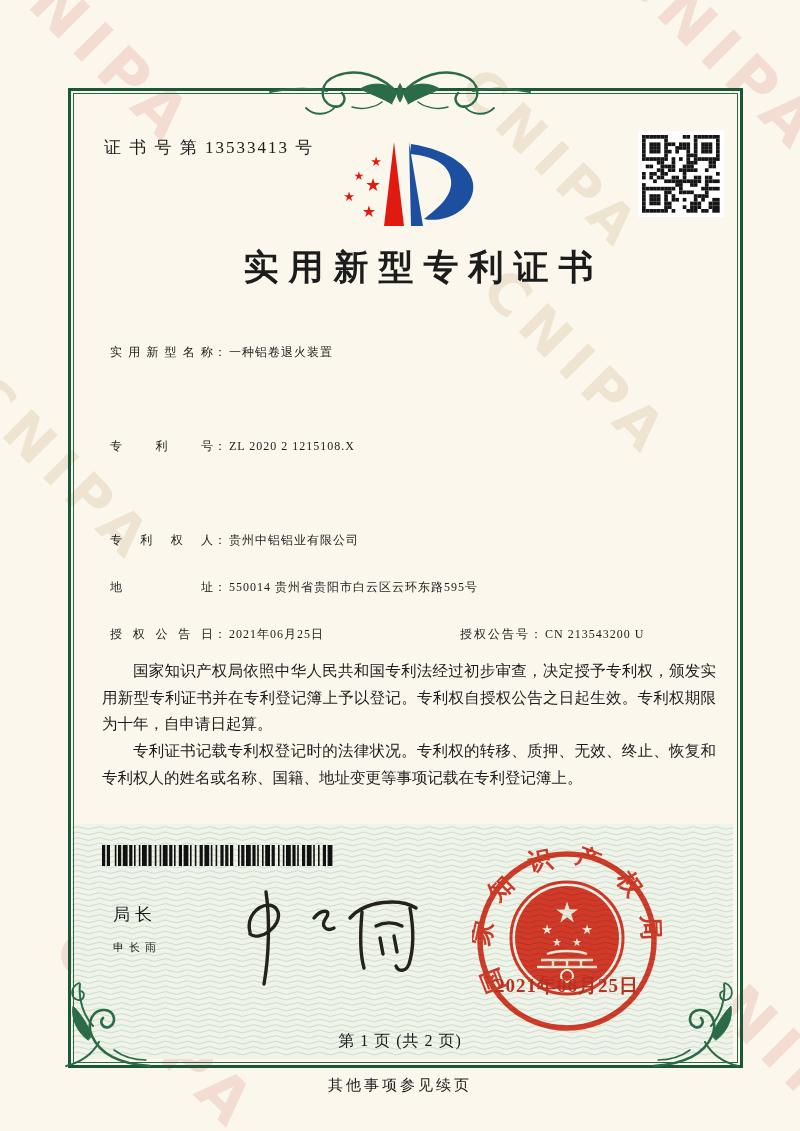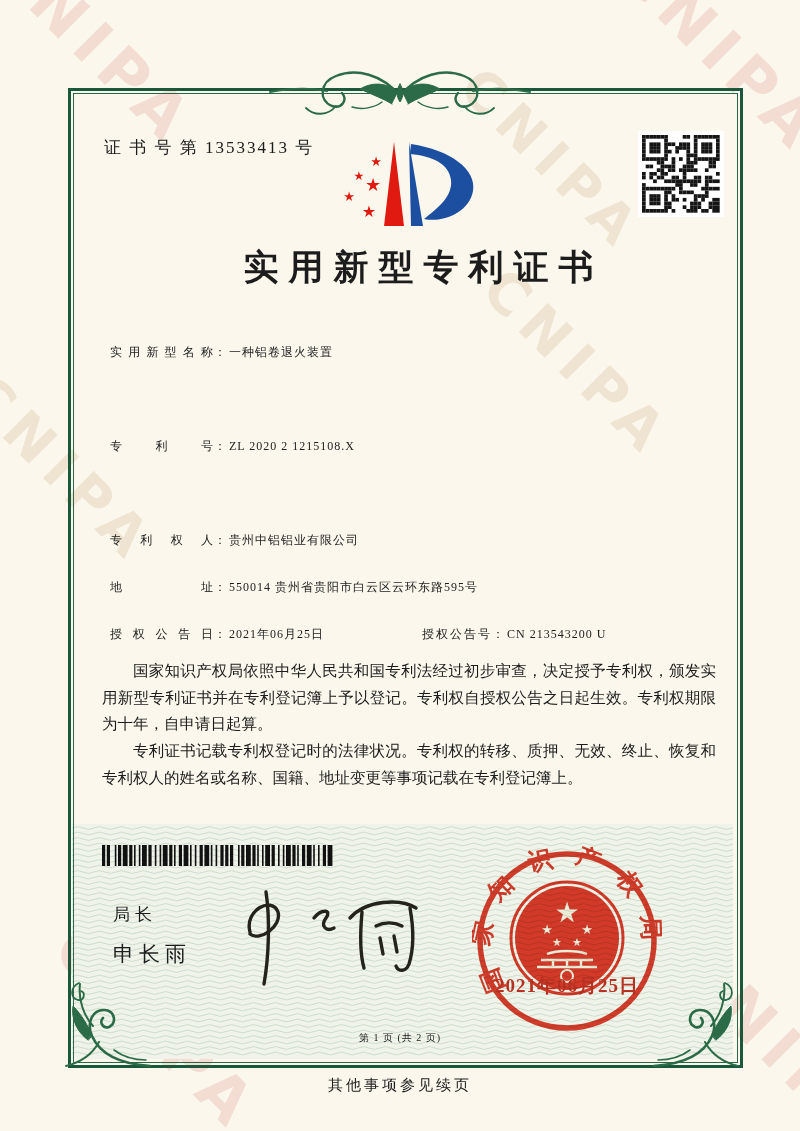--- a/index.html
+++ b/index.html
@@ -32,30 +32,30 @@
   .logo{position:absolute;left:326px;top:128px;z-index:5;}
   .qr{position:absolute;left:638px;top:131px;z-index:5;}
   .title{position:absolute;left:0;right:0;top:244px;text-align:center;font-size:35px;
          font-weight:bold;letter-spacing:10px;z-index:5;margin-left:47px;}
   .row{position:absolute;left:110px;width:620px;font-size:12px;letter-spacing:1px;
        white-space:nowrap;z-index:5;}
   .flabel{display:inline-block;width:104px;text-align:justify;text-align-last:justify;
           text-justify:inter-character;}
   .fvalue{padding-left:2px;}
   .grant2{position:absolute;left:312px;top:0;}
-  .grant2 .glabel{letter-spacing:2px;}
+  .grant2 .glabel{letter-spacing:2px;margin-left:38px;}
   .paras{position:absolute;left:102px;top:658px;width:614px;font-size:15.5px;
          line-height:1.72;text-align:justify;z-index:5;}
   .paras p{margin:0;text-indent:2em;}
   .barcode{position:absolute;left:100px;top:844px;z-index:5;}
   .director-title{position:absolute;left:113px;top:903px;font-size:17px;letter-spacing:5px;z-index:5;font-family:Liberation Serif, serif;}
-  .director-name{position:absolute;left:113px;top:940px;font-size:21px;letter-spacing:5px;z-index:5;}
+  .director-name{position:absolute;left:113px;top:940px;font-size:11px;letter-spacing:5px;z-index:5;}
   .signature{position:absolute;left:222px;top:884px;z-index:5;}
   .seal{position:absolute;left:472px;top:846px;z-index:6;mix-blend-mode:multiply;}
-  .pageinfo{position:absolute;left:0;right:0;top:1031px;text-align:center;font-size:10px;
+  .pageinfo{position:absolute;left:0;right:0;top:1031px;text-align:center;font-size:16px;
             letter-spacing:1px;z-index:5;}
   .footer{position:absolute;left:0;right:0;top:1076px;text-align:center;font-size:15px;
           letter-spacing:3px;z-index:5;}
 </style>
 </head>
 <body>
 
 <div class="page">
 
   <div class="wm pink wm1">CNIPA</div>

